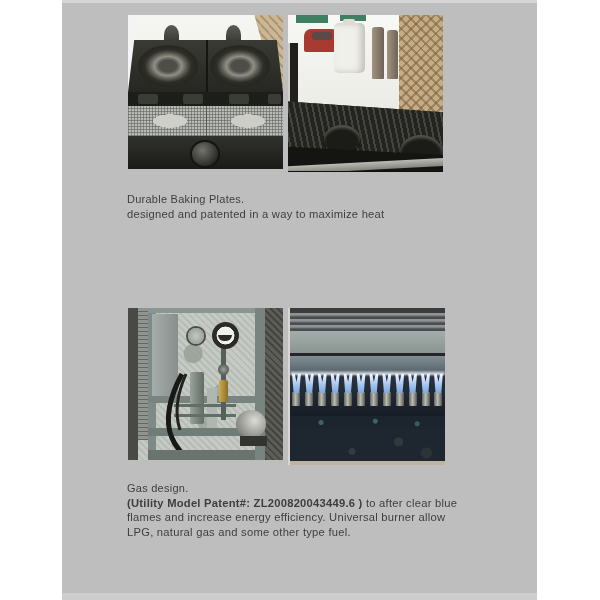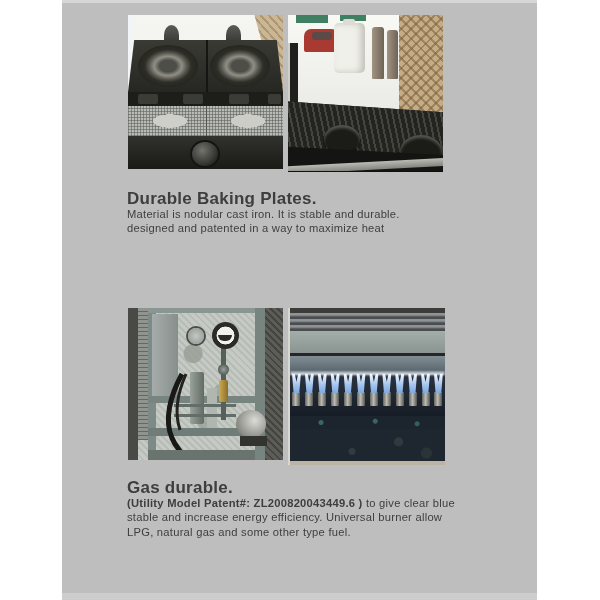--- a/index.html
+++ b/index.html
@@ -162,21 +162,21 @@
     background:linear-gradient(#9da3a2,#899089);
     background-image:radial-gradient(circle at 70% 40%,rgba(60,70,68,.6) 0 4px,transparent 5px),
       radial-gradient(circle at 40% 70%,rgba(70,80,78,.5) 0 3px,transparent 4px),
       radial-gradient(circle at 88% 75%,rgba(50,60,58,.6) 0 5px,transparent 6px);}
   .p4-foot{position:absolute;bottom:0;left:0;width:100%;height:4px;background:#bdb4a4;}
 
   
   .text-block{position:absolute;left:127px;width:395px;font-size:11.2px;
     line-height:14.7px;letter-spacing:.25px;color:var(--text);}
   #text1{top:192px;} #text2{top:481px;}
-  .section-title{font-weight:bold;font-size:17px;white-space:nowrap;}
+  .section-title{font-weight:normal;font-size:11px;white-space:nowrap;}
   .section-body div{white-space:nowrap;}
   .section-body b{font-weight:bold;}
 </style>
 </head>
 <body>
 
 <div class="panel">
   <div class="panel-top-edge"></div>
   <div class="panel-bottom-edge"></div>
 </div>
@@ -314,25 +314,24 @@
       </div>
   </div>
   <div class="p4-soot"></div>
   <div class="p4-concrete"></div>
   <div class="p4-foot"></div>
 </div>
 
 <div class="text-block" id="text1">
   <div class="section-title">Durable Baking Plates.</div>
   <div class="section-body">
-      <div><span>Material is nodular cast iron. It is stable and durable.</span></div>
       <div><span>designed and patented in a way to maximize heat</span></div>
     </div>
 </div>
 
 <div class="text-block" id="text2">
-  <div class="section-title">Gas durable.</div>
+  <div class="section-title">Gas design.</div>
   <div class="section-body">
-      <div><b>(Utility Model Patent#: ZL200820043449.6 )</b><span> to give clear blue</span></div>
-      <div><span>stable and increase energy efficiency. Universal burner allow</span></div>
+      <div><b>(Utility Model Patent#: ZL200820043449.6 )</b><span> to after clear blue</span></div>
+      <div><span>flames and increase energy efficiency. Universal burner allow</span></div>
       <div><span>LPG, natural gas and some other type fuel.</span></div>
     </div>
 </div>
 
 </body></html>

